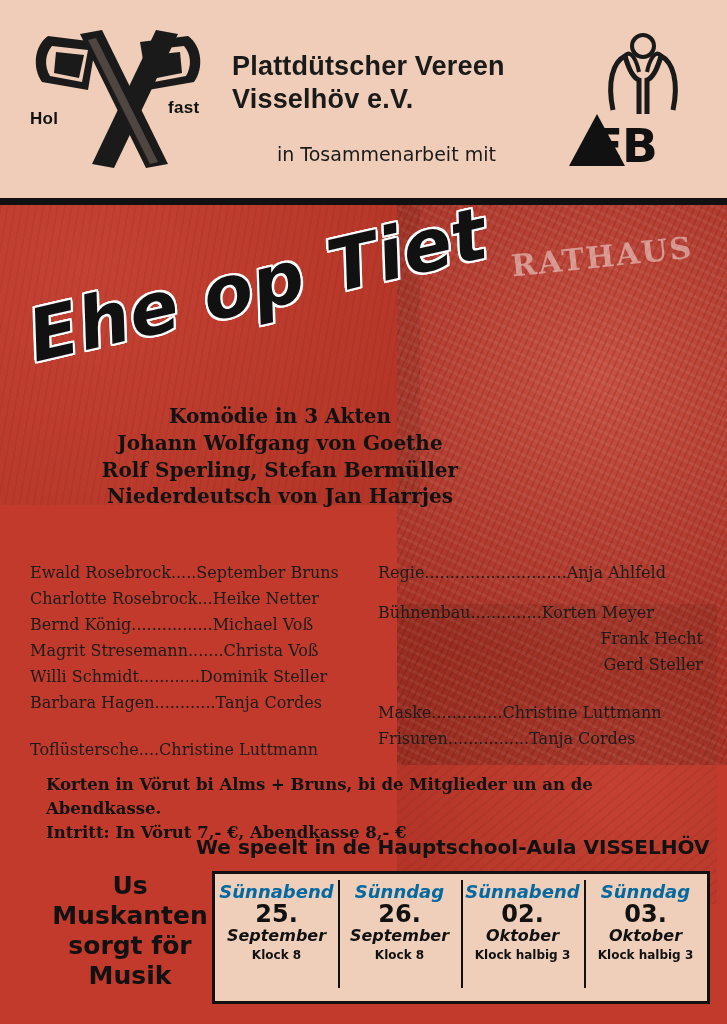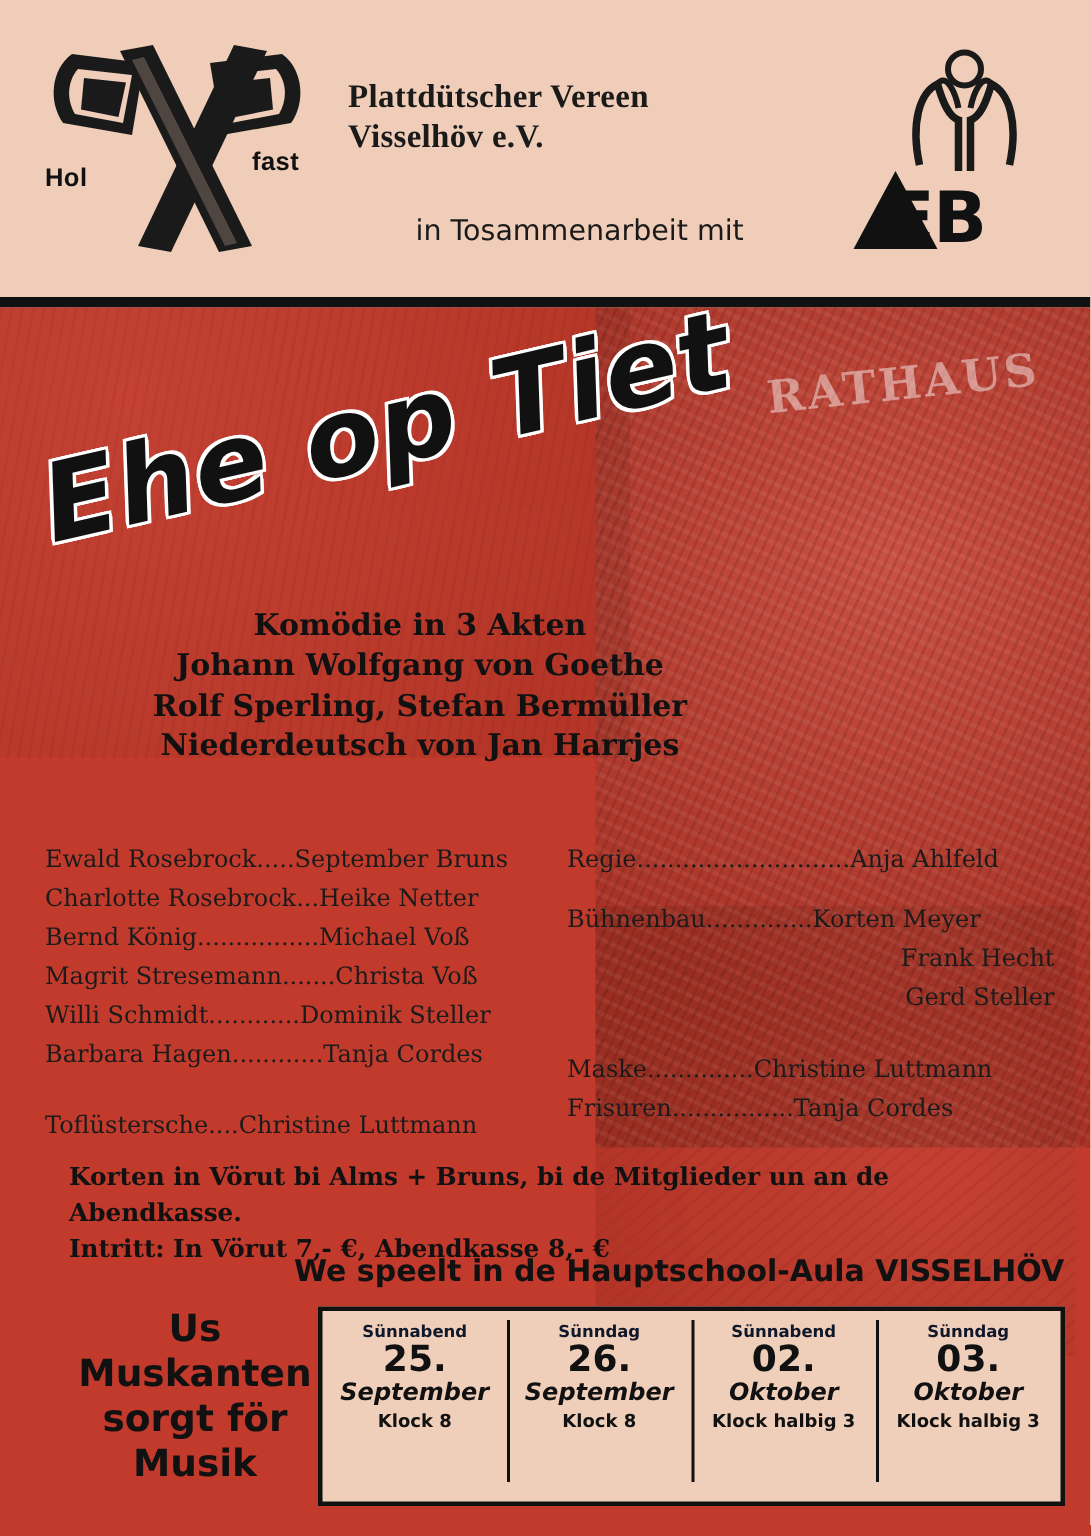--- a/index.html
+++ b/index.html
@@ -48,22 +48,22 @@
   }
   .logo-x .word.hol { left: 12px; top: 93px; }
   .logo-x .word.fast { left: 150px; top: 82px; }
 
   .club-title {
     position: absolute;
     left: 232px; top: 50px;
     width: 360px;
   }
   .club-title .line {
-    font-family: Liberation Serif, serif;
-    font-size: 22px;
+    font-family: Liberation Sans, sans-serif;
+    font-size: 27px;
     font-weight: 600;
     color: #1a1a1a;
     line-height: 1.24;
     letter-spacing: .2px;
   }
   .coop {
     position: absolute;
     left: 277px; top: 143px;
     font-family: "DejaVu Sans", sans-serif;
     font-size: 19px;
@@ -249,22 +249,23 @@
   .date-cell + .date-cell::before {
     content: "";
     position: absolute;
     left: 0; top: 6px;
     width: 2px; height: 108px;
     background: #111;
   }
   .date-cell .dow {
     font-family: "DejaVu Sans", sans-serif;
     font-weight: bold;
-    font-size: 11px;
-    color: #0f172a;
+    font-size: 18px;
+    color: #0369a1;
+    font-style: italic;
   }
   .date-cell .daynum {
     font-family: "DejaVu Sans", sans-serif;
     font-weight: bold;
     font-size: 24px;
     color: #111;
     line-height: 1.05;
   }
   .date-cell .month {
     font-family: "DejaVu Sans", sans-serif;

